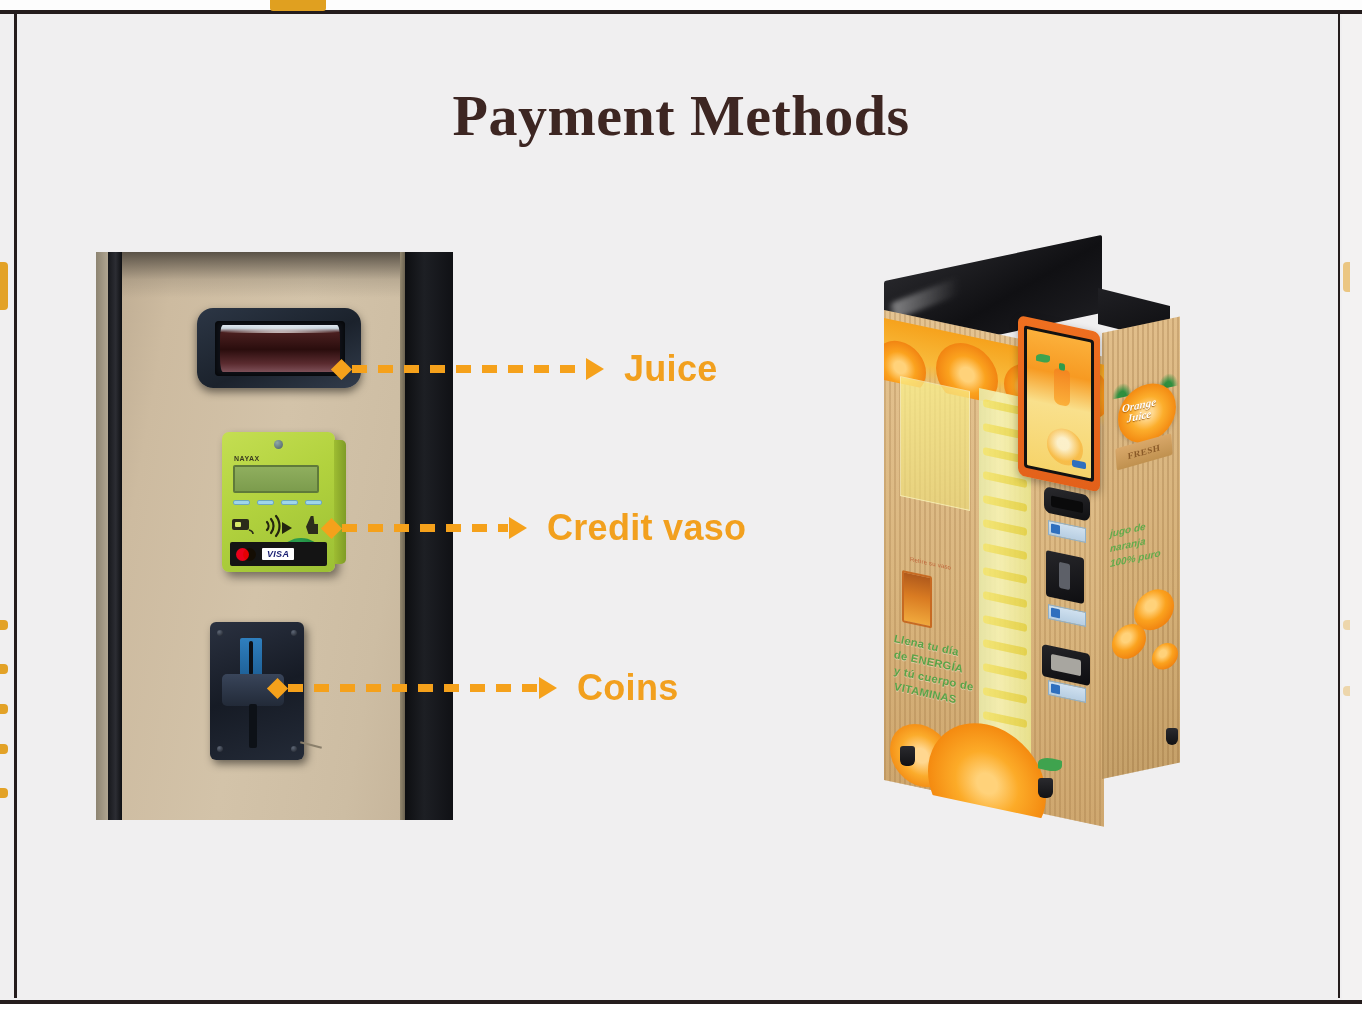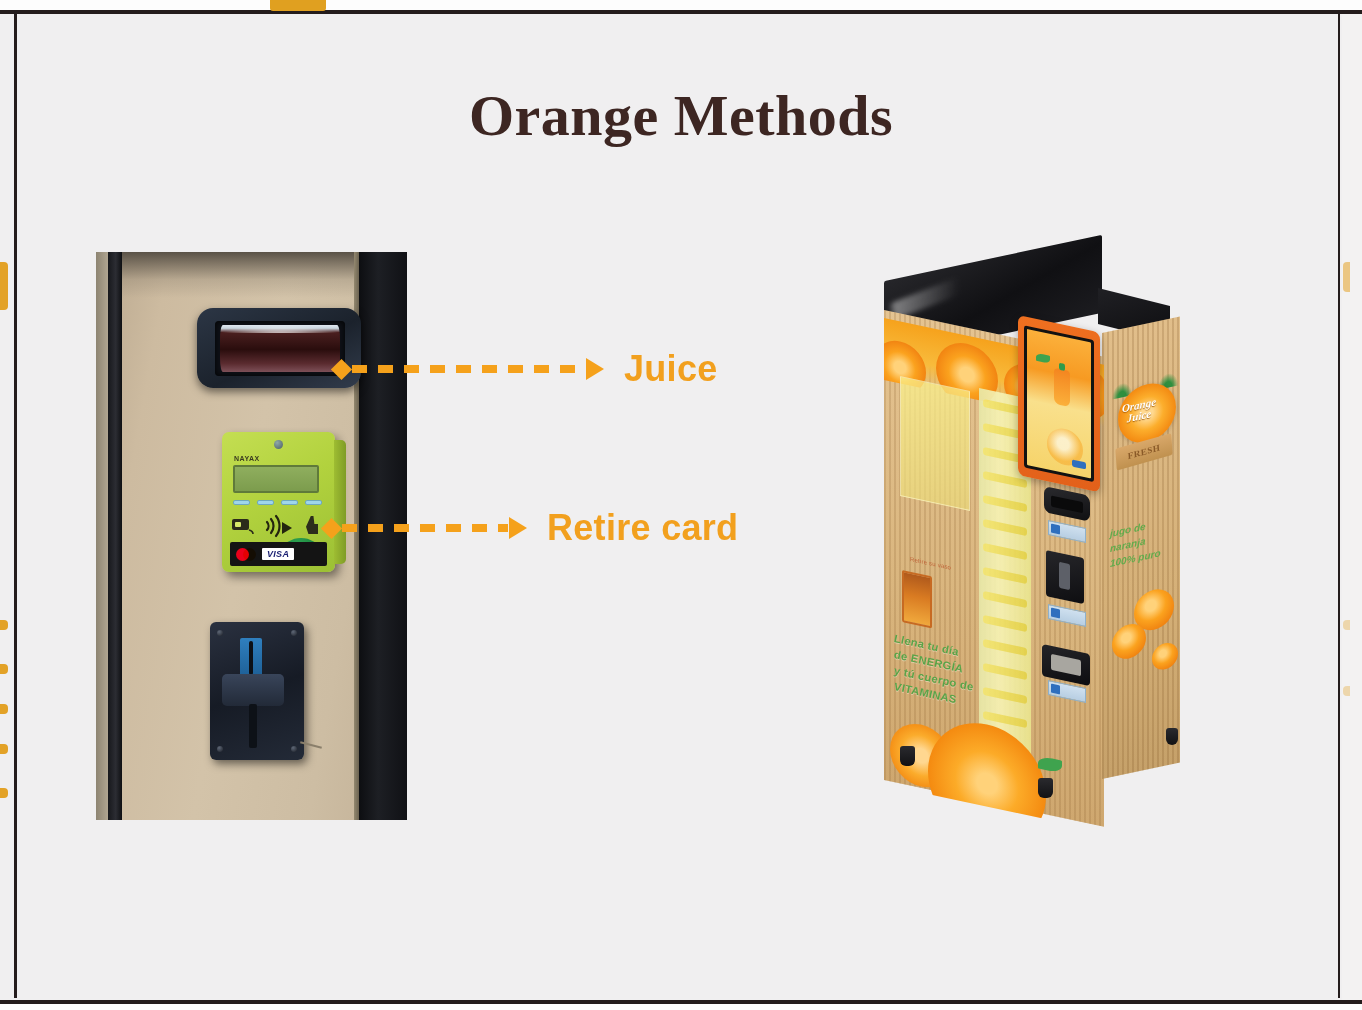--- a/index.html
+++ b/index.html
@@ -64,21 +64,21 @@
     font-size: 58px;
     letter-spacing: 0.5px;
     color: #3d2622;
     z-index: 10;
   }
 
   
   #photo-panel {
     position: absolute;
     left: 96px; top: 252px;
-    width: 311px; height: 568px;
+    width: 357px; height: 568px;
     overflow: hidden;
     background: #84cc16;
     z-index: 5;
   }
   .wall {
     position: absolute; inset: 0;
     background:
       linear-gradient(100deg, #b9a78e 0%, #cdbba0 18%, #d3c3a9 48%, #cdbda3 76%, #c2b096 100%);
   }
   .wall-shadow-top {
@@ -599,21 +599,21 @@
   <div class="edge-tick left" style="top:262px;height:48px;"></div>
   <div class="edge-tick left" style="top:620px;height:10px;"></div>
   <div class="edge-tick left" style="top:664px;height:10px;"></div>
   <div class="edge-tick left" style="top:704px;height:10px;"></div>
   <div class="edge-tick left" style="top:744px;height:10px;"></div>
   <div class="edge-tick left" style="top:788px;height:10px;"></div>
   <div class="edge-tick right" style="top:262px;height:30px;opacity:.55;"></div>
   <div class="edge-tick right" style="top:620px;height:10px;opacity:.35;"></div>
   <div class="edge-tick right" style="top:686px;height:10px;opacity:.35;"></div>
 
-  <div id="title">Orange Methods</div>
+  <div id="title">Payment Methods</div>
 
   <div id="photo-panel">
     <div class="wall"></div>
     <div class="wall-shadow-top"></div>
     <div class="dark-column-left2"></div>
     <div class="dark-column-left"></div>
     <div class="dark-column-right-edge"></div>
     <div class="dark-column-right"></div>
 
     <div class="bill-acceptor">
@@ -775,17 +775,23 @@
     <div class="diamond"></div>
     <div class="dashes" style="width:233px;"></div>
     <div class="head"></div>
     <div class="lbl">Juice</div>
   </div>
 
   <div class="annot" style="left:324px; top:507px;">
     <div class="diamond"></div>
     <div class="dashes" style="width:166px;"></div>
     <div class="head"></div>
-    <div class="lbl">Retire card</div>
+    <div class="lbl">Credit vaso</div>
   </div>
 
+  <div class="annot" style="left:270px; top:667px;">
+    <div class="diamond"></div>
+    <div class="dashes" style="width:250px;"></div>
+    <div class="head"></div>
+    <div class="lbl">Coins</div>
+  </div>
 
 </div>
 
 </body></html>

